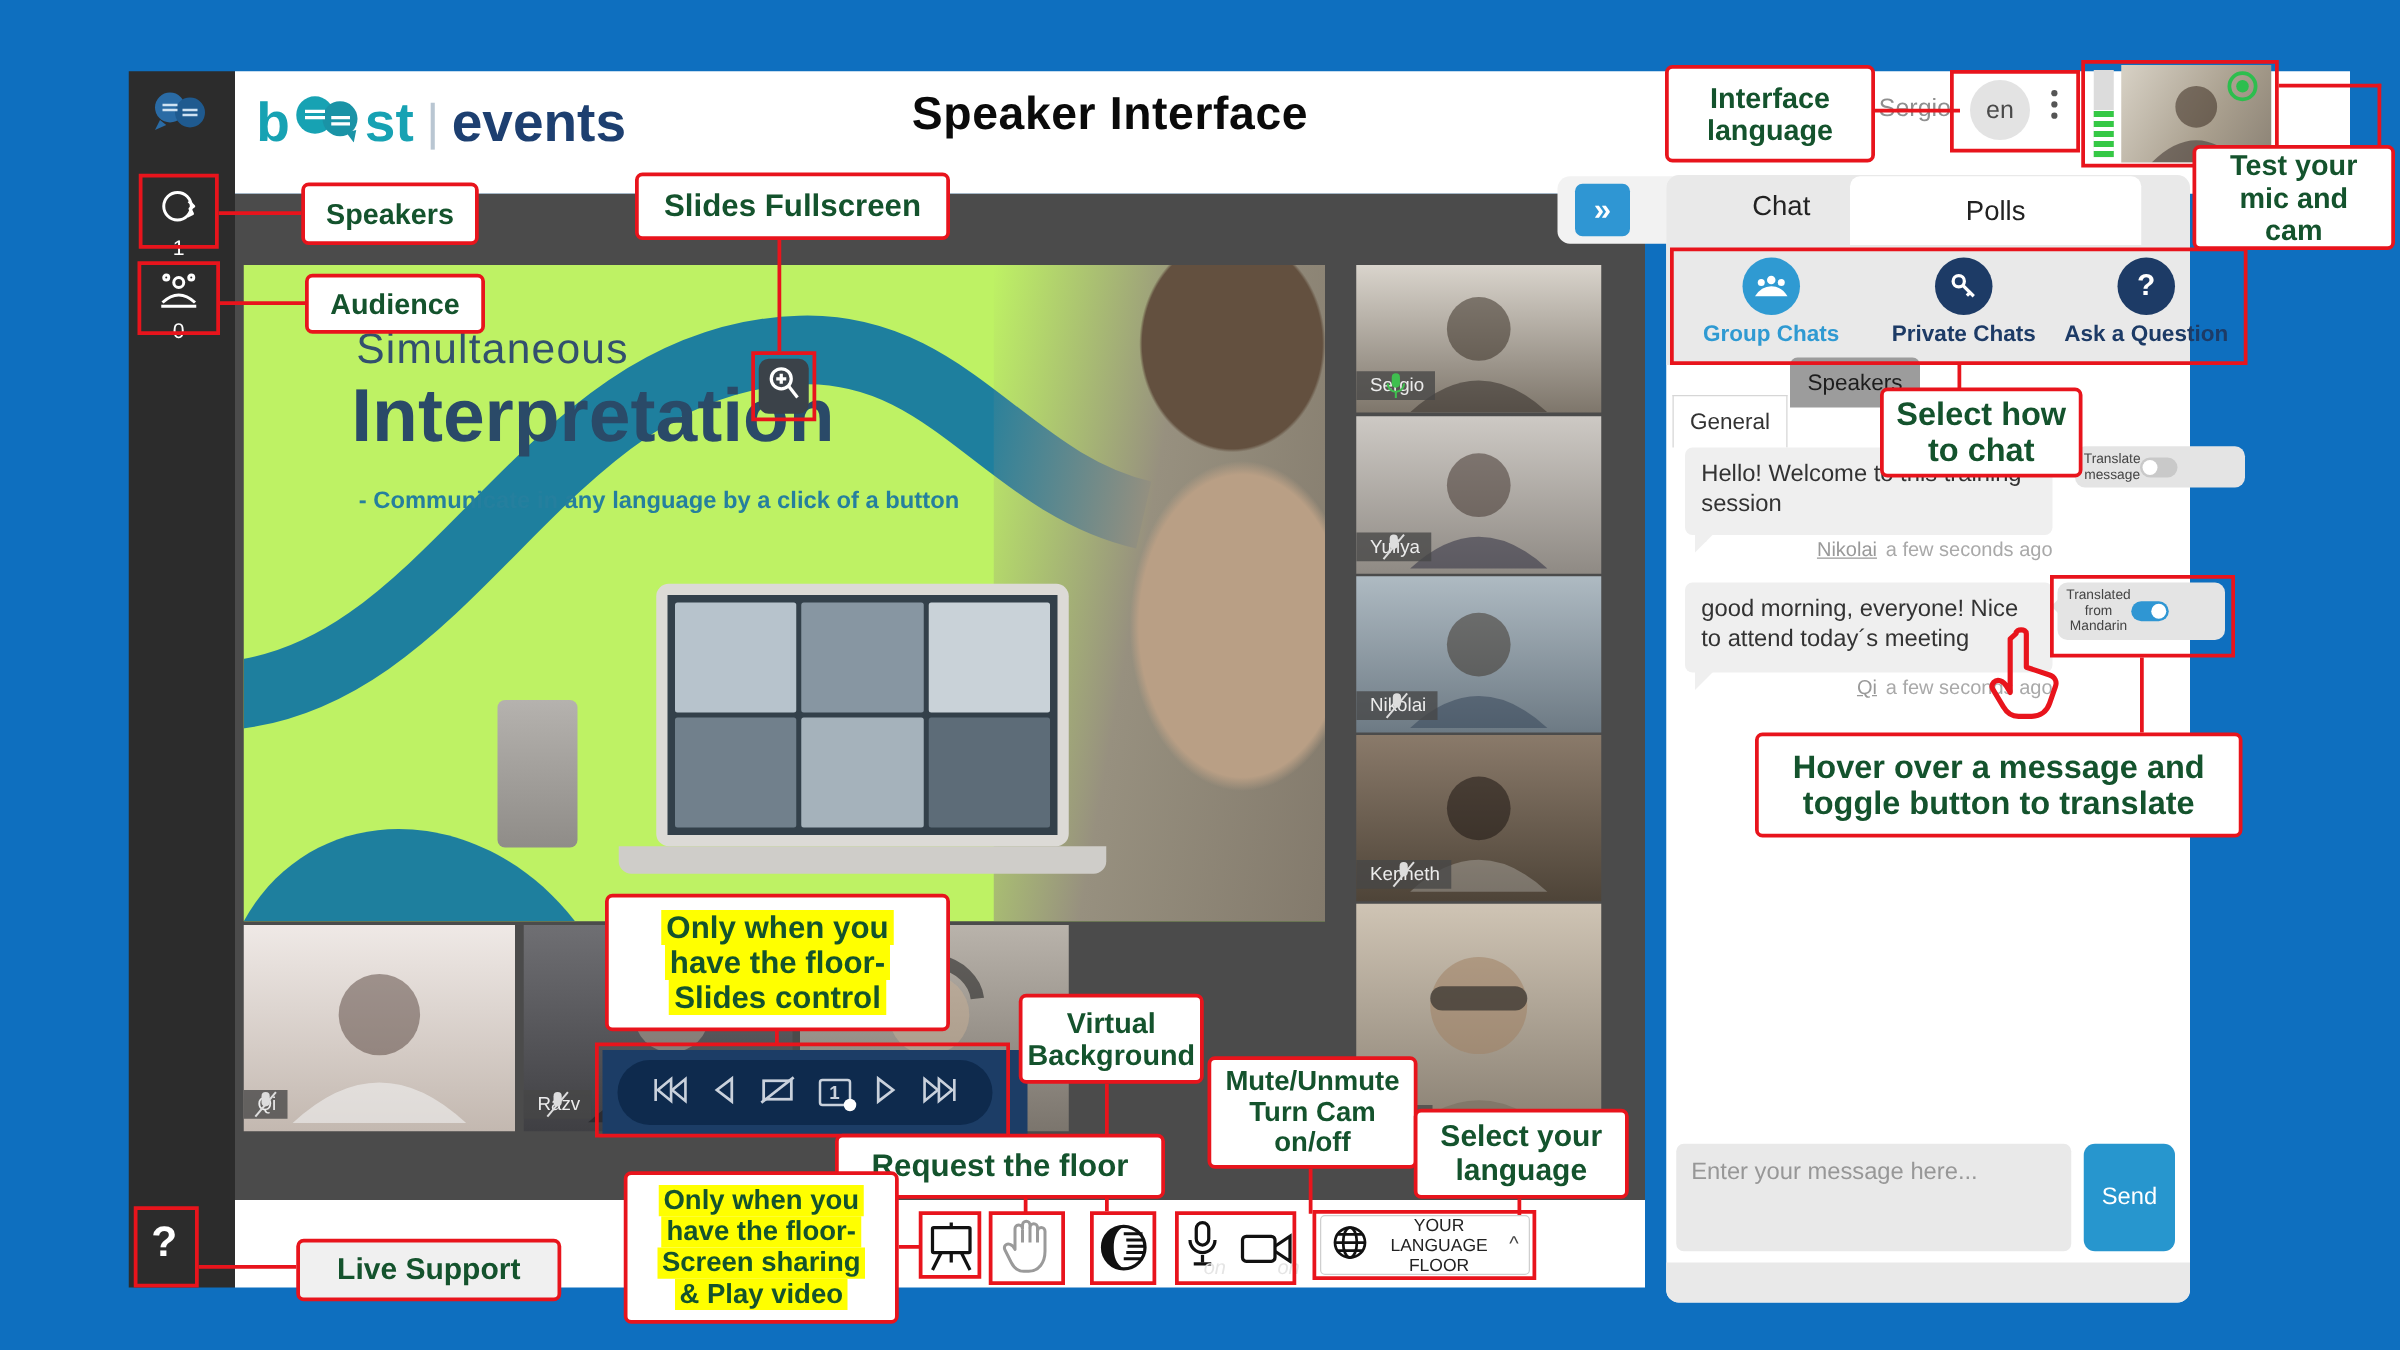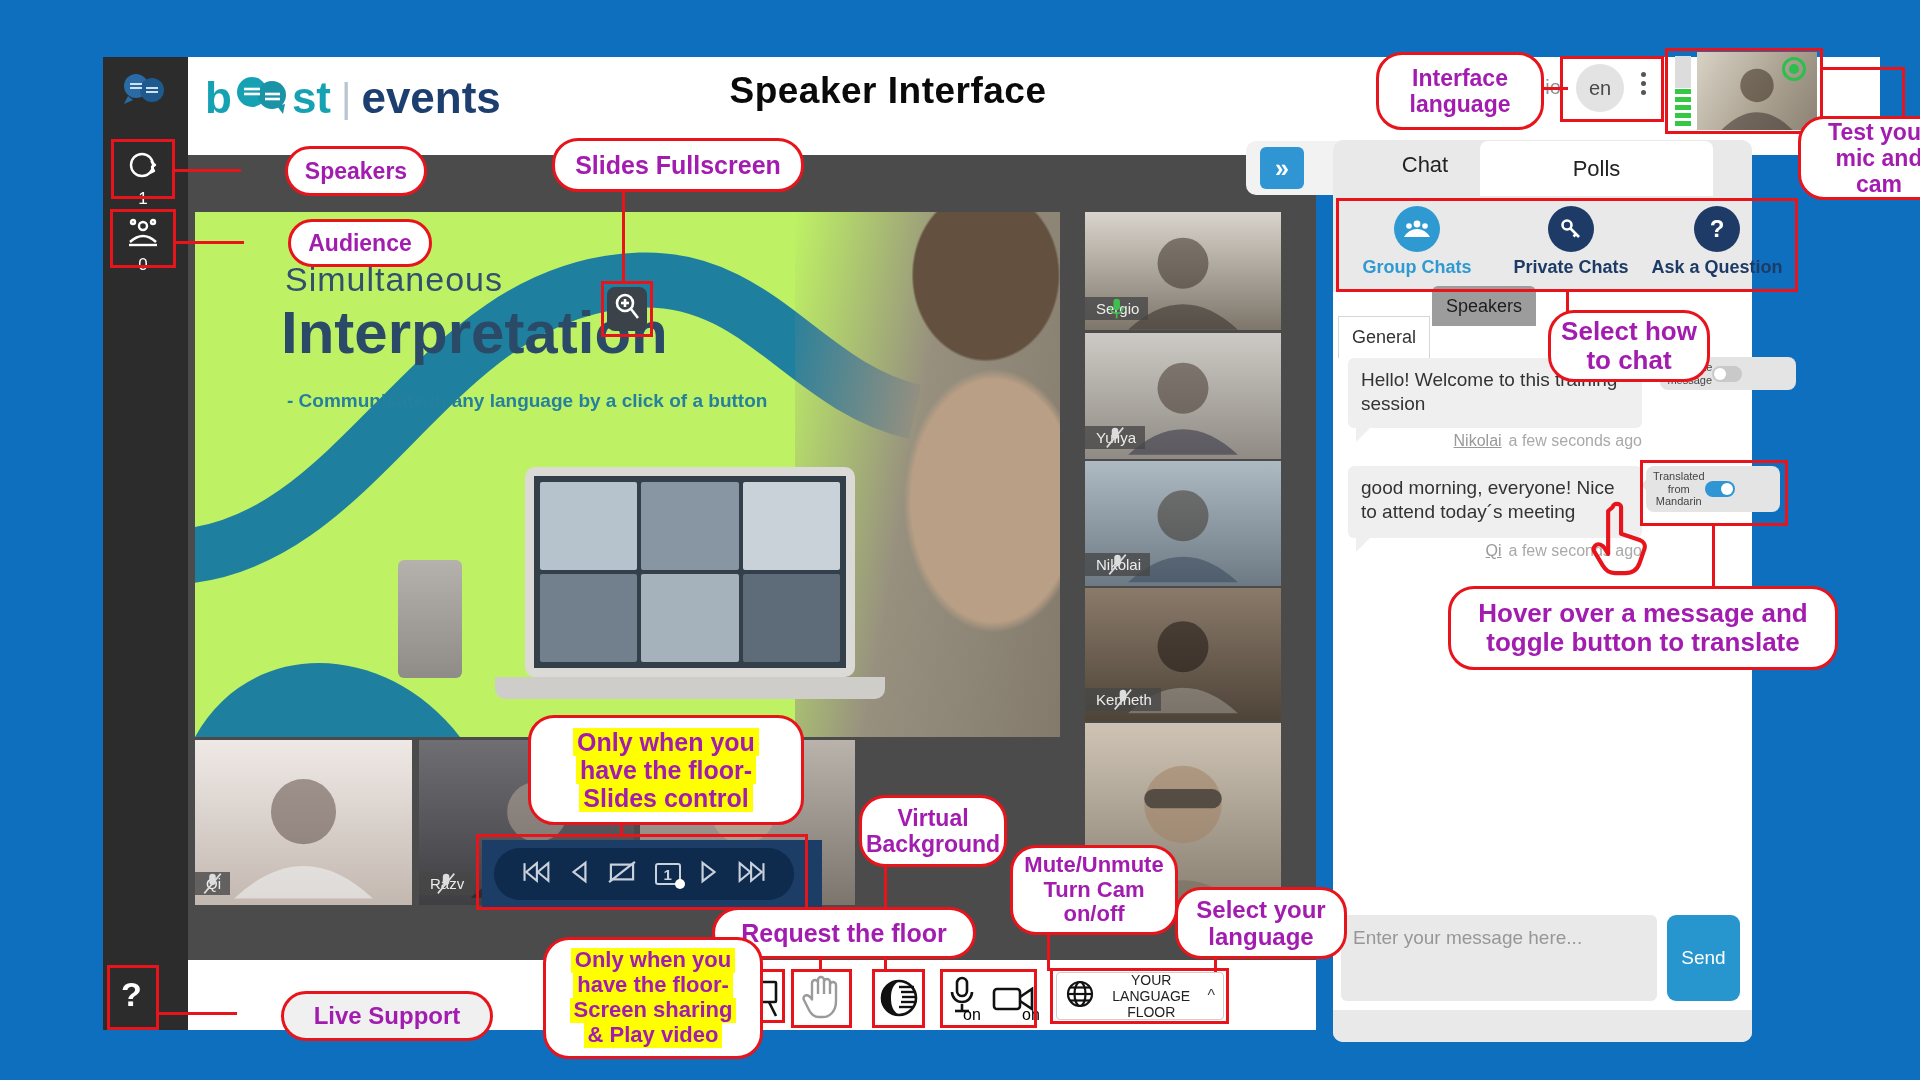--- a/index.html
+++ b/index.html
@@ -9,23 +9,23 @@
   *{box-sizing:border-box;margin:0;padding:0;font-family:"Liberation Sans",sans-serif;}
   body{width:1920px;height:1080px;background:var(--blue);position:relative;overflow:hidden;}
   .abs{position:absolute;}
   
   #sidebar{left:103px;top:57px;width:85px;height:973px;background:#2c2c2c;z-index:2;}
   #header{left:188px;top:57px;width:1692px;height:98px;background:#fff;z-index:2;}
   #stage{left:188px;top:155px;width:1128px;height:805px;background:var(--stage);z-index:2;}
   #bottombar{left:188px;top:960px;width:1128px;height:70px;background:#fff;z-index:2;}
   #chatpanel{left:1333px;top:140px;width:419px;height:902px;background:#fff;border-radius:10px;z-index:3;}
   
-  .callout{position:absolute;background:#fff;border:3px solid var(--red);border-radius:26px;
+  .callout{position:absolute;background:#fff;border:3px solid var(--red);border-radius:6px;
     display:flex;flex-direction:column;align-items:center;justify-content:center;
-    font-weight:bold;color:#a21caf;z-index:40;line-height:1.13;text-align:center;padding:4px 9px;margin-left:44px;}
+    font-weight:bold;color:#14532d;z-index:40;line-height:1.13;text-align:center;padding:4px 9px;}
   .callout.gray{background:#f0f0f0;}
   .yl{background:#ffff00;padding:0 4px;display:inline-block;}
   .rbox{position:absolute;border:3px solid var(--red);z-index:30;}
   .rline{position:absolute;background:var(--red);z-index:28;}
   
   .sideitem{position:absolute;color:#fff;text-align:center;width:52px;font-size:17px;z-index:4;}
   
   #logo{left:205px;top:72px;display:flex;align-items:center;font-weight:bold;font-size:44px;z-index:4;}
   #logo .t{color:var(--teal);} #logo .d{color:#b9c6d2;font-weight:normal;margin:0 10px;font-size:40px;}
   #logo .e{color:#1d3f70;}
@@ -67,21 +67,21 @@
     padding:3px 9px 3px 6px;display:flex;align-items:center;gap:5px;z-index:4;}
   
   #navbar{left:482px;top:840px;width:340px;height:68px;background:#1c3d66;z-index:6;}
   #navpill{left:494px;top:848px;width:300px;height:52px;background:#0e2a4d;border-radius:26px;z-index:7;
     display:flex;align-items:center;justify-content:space-around;padding:0 18px;}
   .snum{width:26px;height:22px;border:2px solid #c9d1dc;border-radius:3px;color:#c9d1dc;font-size:15px;font-weight:bold;
     display:flex;align-items:center;justify-content:center;position:relative;}
   .snum::after{content:"";position:absolute;right:-6px;bottom:-6px;width:10px;height:10px;border-radius:50%;background:#fff;}
   
   .bicon{position:absolute;z-index:4;display:flex;align-items:center;justify-content:center;}
-  .onlbl{position:absolute;color:#000000;font-size:16px;z-index:5;}
+  .onlbl{position:absolute;color:#e5e5e5;font-size:16px;z-index:5;font-style:italic;}
   #langsel{left:1056px;top:972px;width:168px;height:48px;background:#fff;border:1px solid #cfcfcf;border-radius:4px;z-index:4;
     display:flex;align-items:center;gap:8px;padding:0 8px;}
   #langsel .ltxt{flex:1;text-align:center;font-size:14px;color:#222;line-height:1.15;}
   #langsel .caret{font-size:16px;color:#444;}
   
   #tabbar{left:1333px;top:140px;width:419px;height:56px;background:var(--panelgray);border-radius:10px 10px 0 0;z-index:4;}
   #tab-chat{left:1380px;top:152px;width:90px;text-align:center;font-size:22px;color:#222;z-index:5;}
   #pollsbox{left:1480px;top:141px;width:233px;height:55px;background:#fff;border-radius:8px 8px 0 0;z-index:5;
     display:flex;align-items:center;justify-content:center;font-size:22px;color:#222;}
   #modesrow{left:1333px;top:196px;width:419px;height:96px;background:var(--panelgray);z-index:4;}

